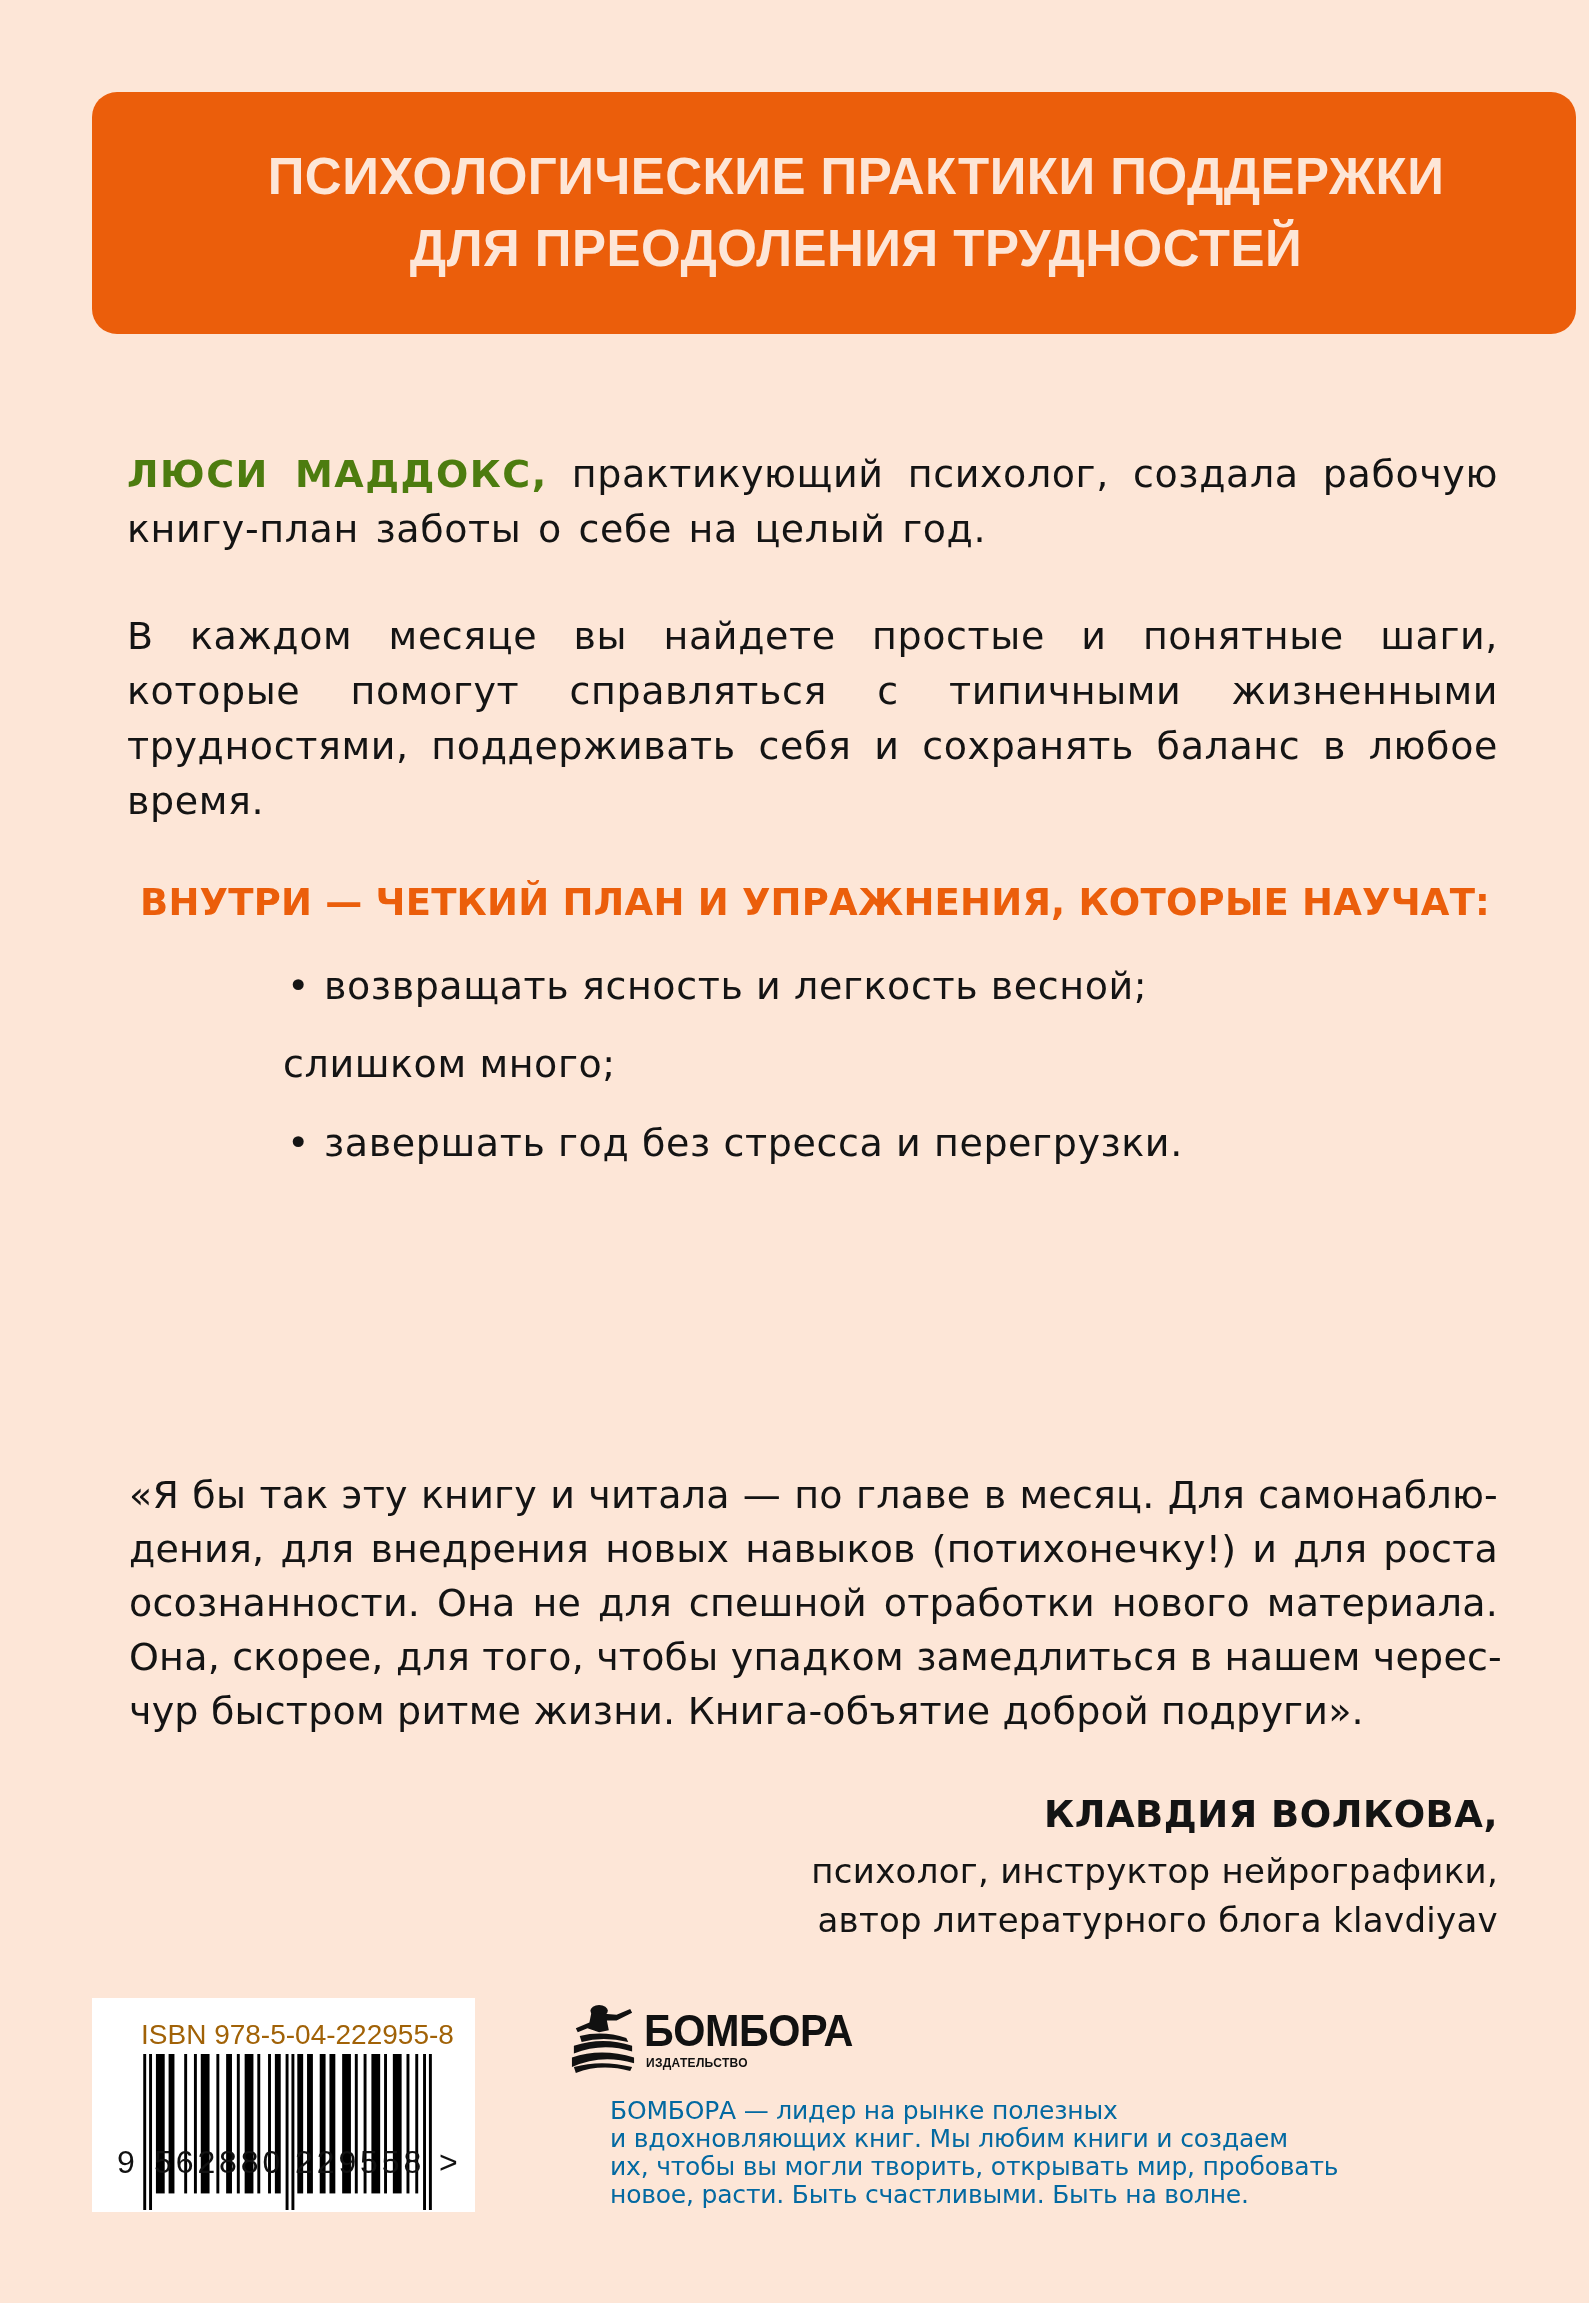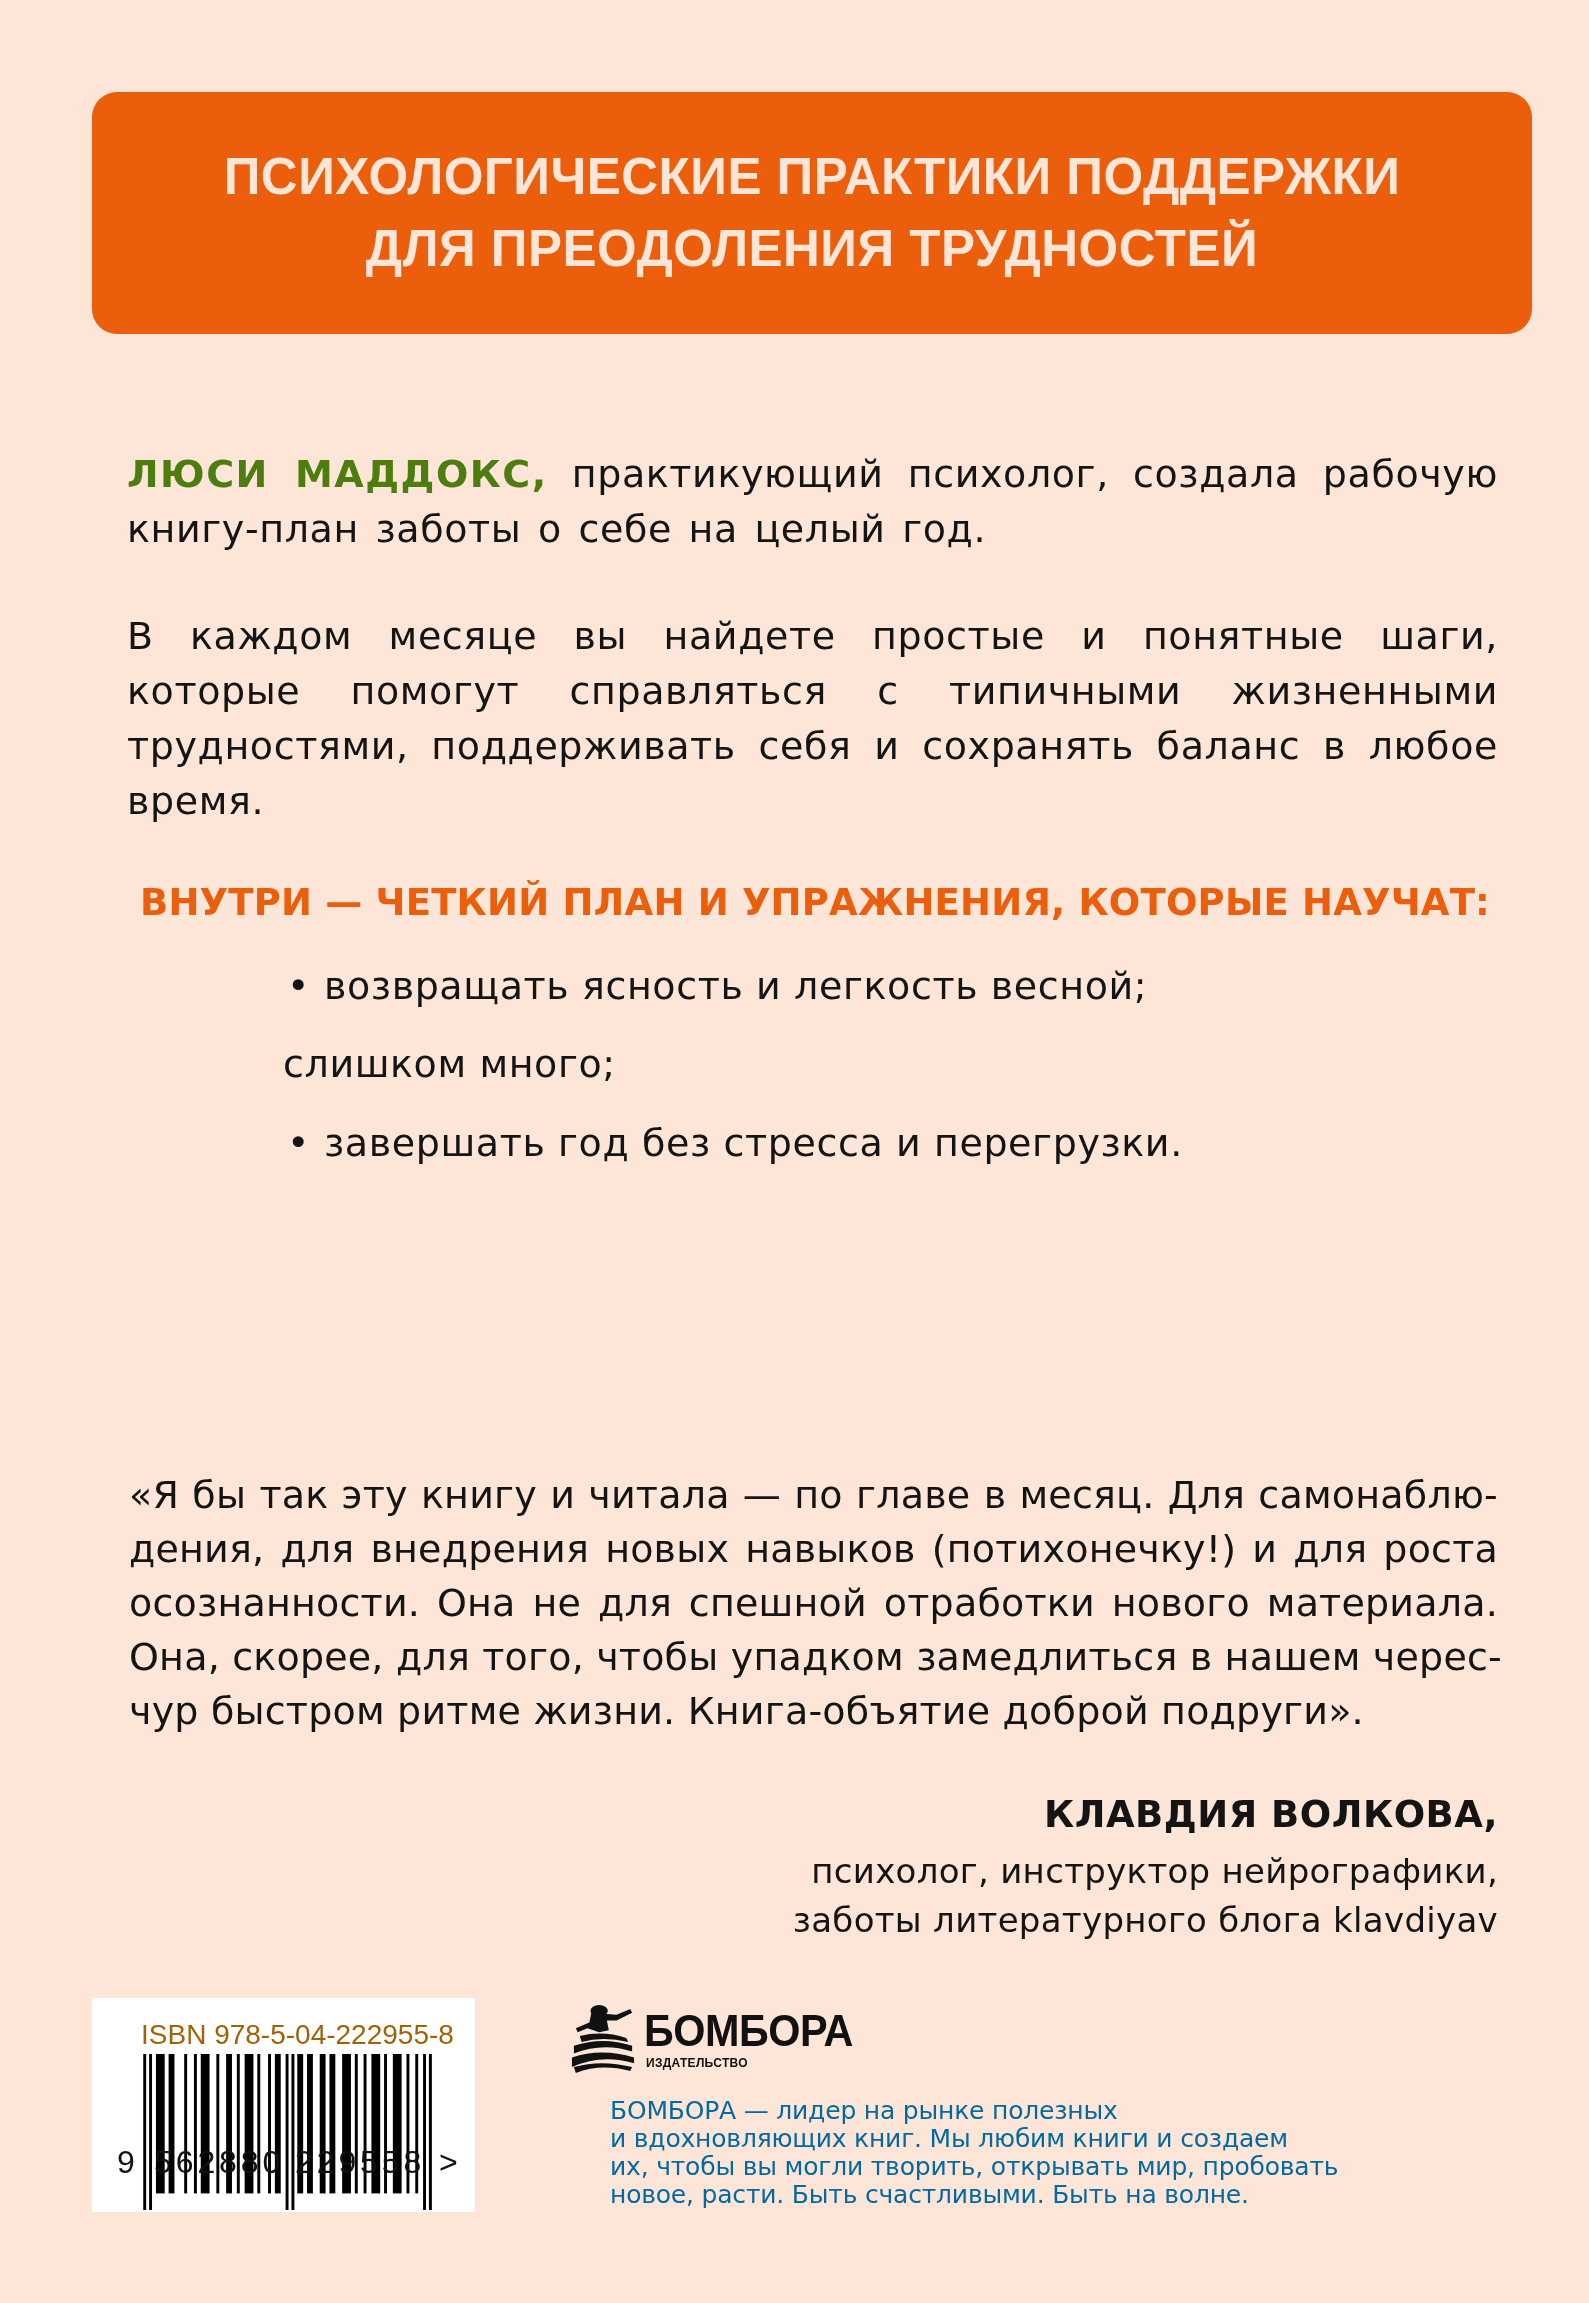--- a/index.html
+++ b/index.html
@@ -5,21 +5,21 @@
   html, body { margin: 0; padding: 0; }
   body {
     width: 1590px; height: 2304px; position: relative; overflow: hidden;
     background: #FDE6D7;
     font-family: "DejaVu Sans", sans-serif;
     color: #141414;
   }
   .banner {
     position: absolute; left: 92px; top: 92px; width: 1440px; height: 242px;
     background: #EB5E0B; border-radius: 25px;
-    display: flex; flex-direction: column; align-items: center; justify-content: center;
+    display: flex; flex-direction: column; align-items: center; justify-content: center; padding-left: 44px;
   }
   .banner-line {
     font-family: "Liberation Sans", sans-serif; font-weight: bold;
     font-size: 51px; line-height: 72px; color: #FDE6D7; letter-spacing: 0.5px;
     text-align: center; white-space: nowrap;
   }
   .para {
     position: absolute; left: 127px; width: 1371px;
     font-size: 38px; line-height: 55px; text-align: justify;
     letter-spacing: 0.6px; word-spacing: 3.9px;
@@ -112,21 +112,21 @@
   <span class="quote-line">«Я бы так эту книгу и читала — по главе в месяц. Для самонаблю-</span>
   <span class="quote-line">дения, для внедрения новых навыков (потихонечку!) и для роста</span>
   <span class="quote-line">осознанности. Она не для спешной отработки нового материала.</span>
   <span class="quote-line">Она, скорее, для того, чтобы упадком замедлиться в нашем черес-</span>
   <span class="quote-line last">чур быстром ритме жизни. Книга-объятие доброй подруги».</span>
 </div>
 
 <div class="author">КЛАВДИЯ ВОЛКОВА,</div>
 <div class="author-desc">
   <div>психолог, инструктор нейрографики,</div>
-  <div>заботы литературного блога klavdiyav</div>
+  <div>автор литературного блога klavdiyav</div>
 </div>
 
 <div class="barcode-box">
   <div class="isbn-text">ISBN 978-5-04-222955-8</div>
   <svg class="bars" width="293" height="156" viewBox="0 0 300 160">
     <g fill="#000">
       <rect x="0" y="0" width="3" height="160"></rect>
       <rect x="6" y="0" width="3" height="160"></rect>
       <rect x="13" y="0" width="9" height="143"></rect>
       <rect x="26" y="0" width="6" height="143"></rect>

